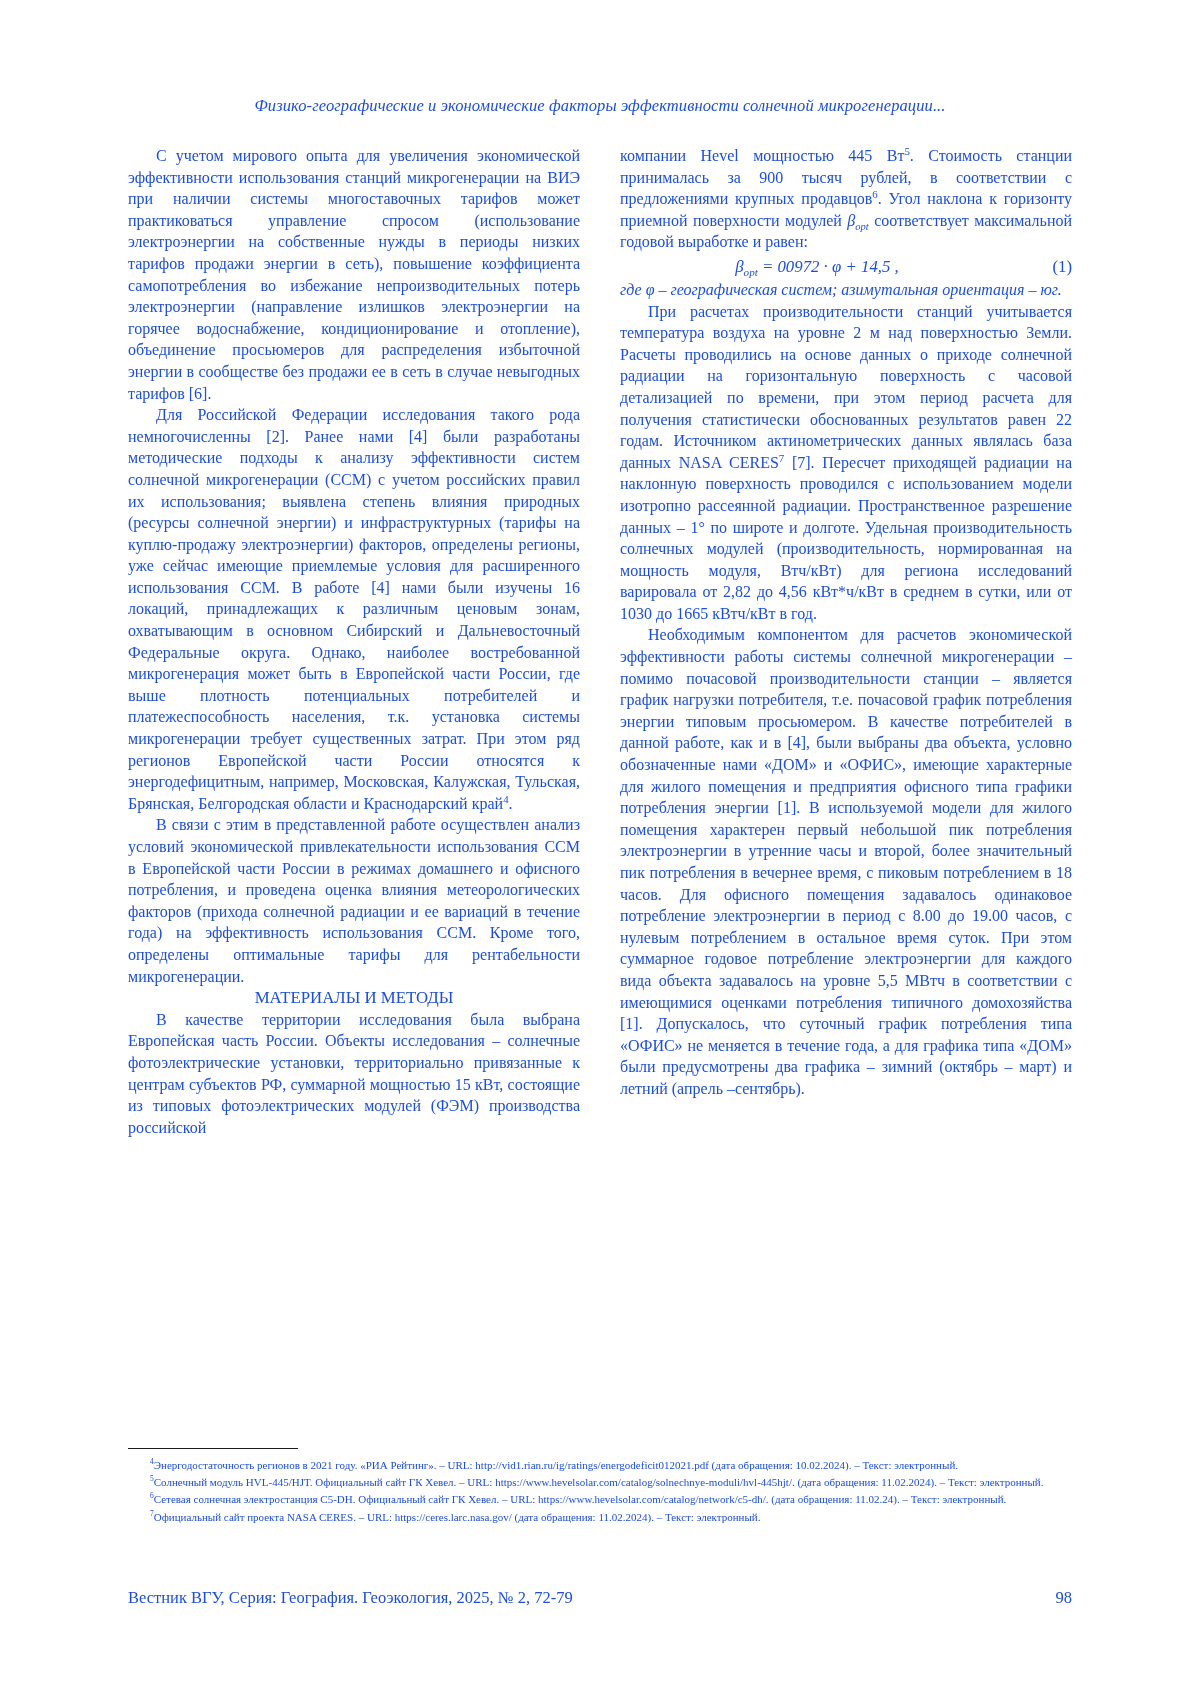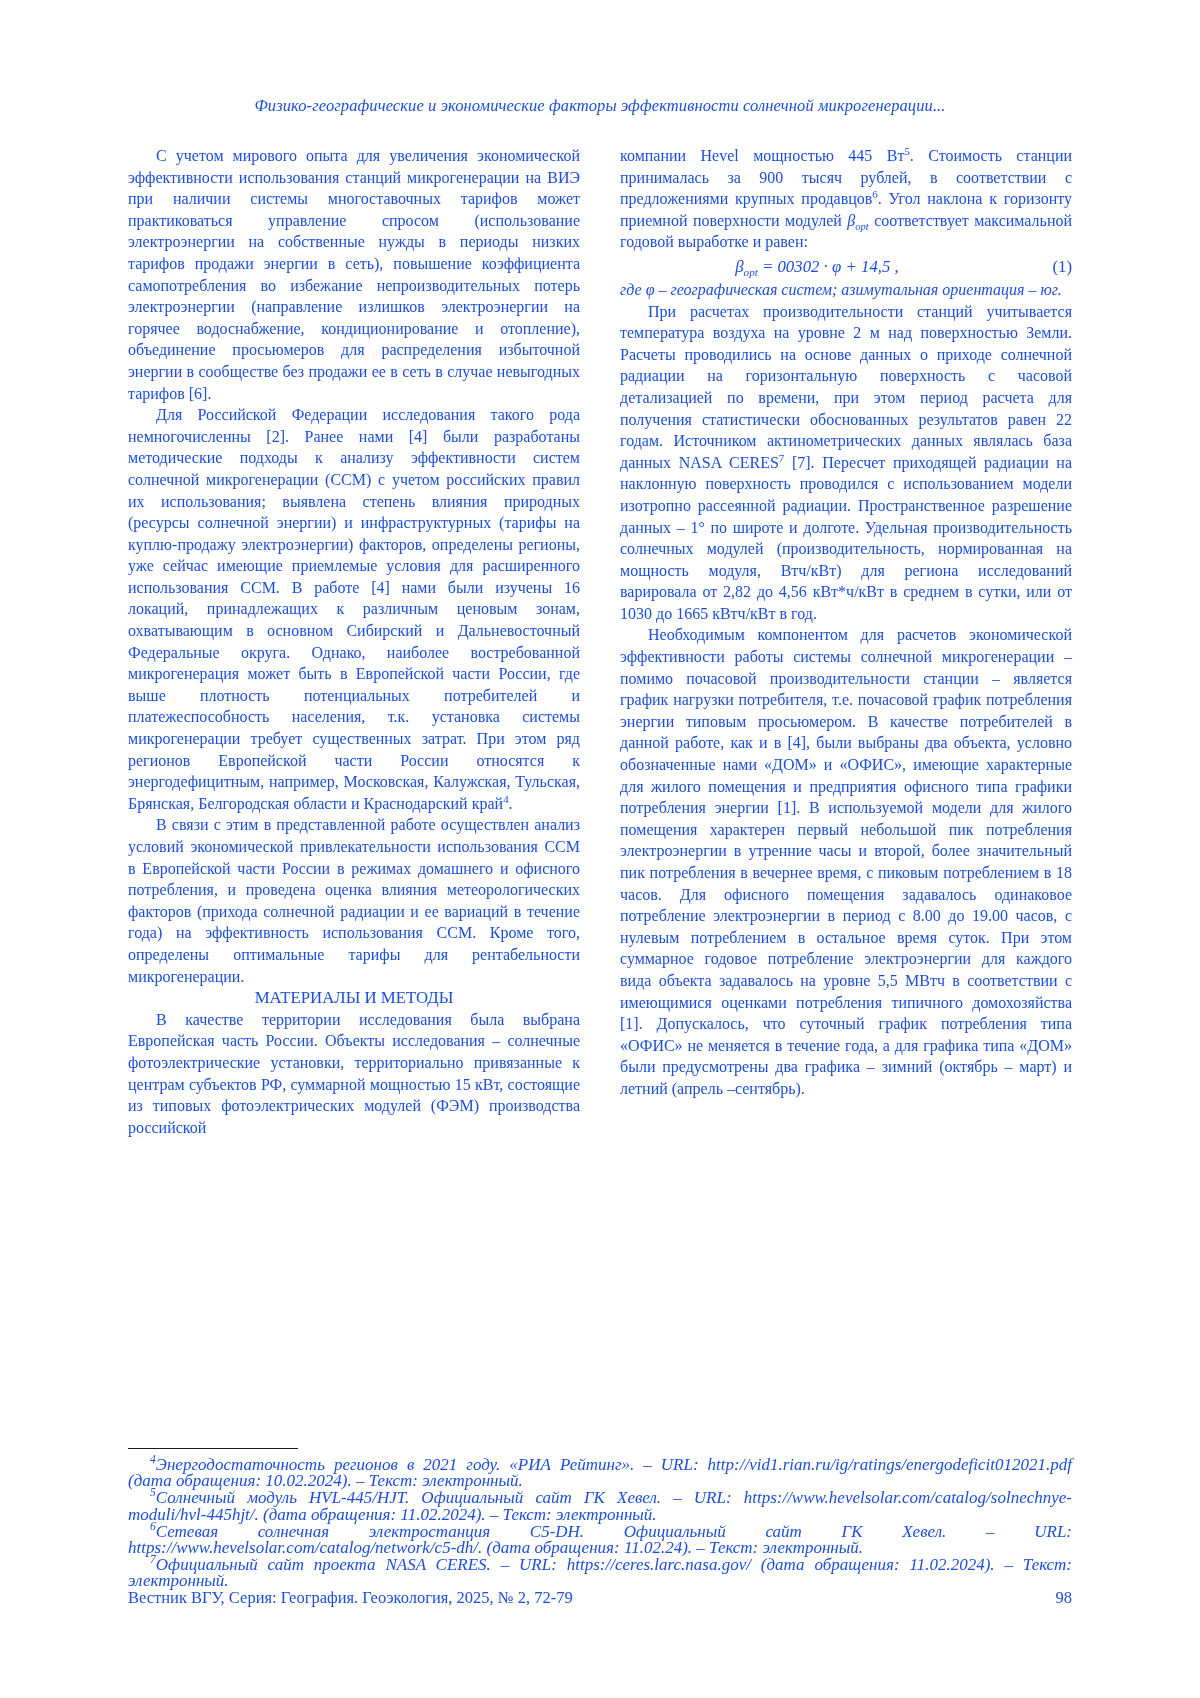--- a/index.html
+++ b/index.html
@@ -88,26 +88,25 @@
     top: 1448px;
     width: 944px;
   }
   .fn-rule {
     width: 170px;
     height: 1px;
     background: #1a1a1a;
     margin-bottom: 8px;
   }
   .footnotes p {
-    font-size: 17px;
+    font-size: 11px;
     line-height: 16.2px;
     text-align: justify;
     text-indent: 22px;
     margin-bottom: 1px;
-    font-style: italic;
   }
   .footer {
     position: absolute;
     left: 128px;
     top: 1588px;
     width: 944px;
     display: flex;
     justify-content: space-between;
     align-items: center;
     font-size: 16.5px;
@@ -128,21 +127,21 @@
       <p><span>Для Российской Федерации исследования такого рода немногочисленны [2]. Ранее нами [4] были разработаны методические подходы к анализу эффективности систем солнечной микрогенерации (ССМ) с учетом российских правил их использования; выявлена степень влияния природных (ресурсы солнечной энергии) и инфраструктурных (тарифы на куплю-продажу электроэнергии) факторов, определены регионы, уже сейчас имеющие приемлемые условия для расширенного использования ССМ. В работе [4] нами были изучены 16 локаций, принадлежащих к различным ценовым зонам, охватывающим в основном Сибирский и Дальневосточный Федеральные округа. Однако, наиболее востребованной микрогенерация может быть в Европейской части России, где выше плотность потенциальных потребителей и платежеспособность населения, т.к. установка системы микрогенерации требует существенных затрат. При этом ряд регионов Европейской части России относятся к энергодефицитным, например, Московская, Калужская, Тульская, Брянская, Белгородская области и Краснодарский край</span><sup>4</sup><span>.</span></p>
       <p>В связи с этим в представленной работе осуществлен анализ условий экономической привлекательности использования ССМ в Европейской части России в режимах домашнего и офисного потребления, и проведена оценка влияния метеорологических факторов (прихода солнечной радиации и ее вариаций в течение года) на эффективность использования ССМ. Кроме того, определены оптимальные тарифы для рентабельности микрогенерации.</p>
       <p class="center-head">МАТЕРИАЛЫ И МЕТОДЫ</p>
       <p>В качестве территории исследования была выбрана Европейская часть России. Объекты исследования – солнечные фотоэлектрические установки, территориально привязанные к центрам субъектов РФ, суммарной мощностью 15 кВт, состоящие из типовых фотоэлектрических модулей (ФЭМ) производства российской</p>
     </div>
 
     <div class="col">
       <p class="noindent"><span>компании Hevel мощностью 445 Вт</span><sup>5</sup><span>. Стоимость станции принималась за 900 тысяч рублей, в соответствии с предложениями крупных продавцов</span><sup>6</sup><span>. Угол наклона к горизонту приемной поверхности модулей </span><span class="ital">β</span><sub class="ital">opt</sub><span> соответствует максимальной годовой выработке и равен:</span></p>
 
       <div class="formula">
-        <span class="fexpr"><span>β</span><sub>opt</sub><span> = 00302 · φ + 14,5 ,</span></span>
+        <span class="fexpr"><span>β</span><sub>opt</sub><span> = 00972 · φ + 14,5 ,</span></span>
         <span class="fnum">(1)</span>
       </div>
 
       <p class="noindent ital">где φ – географическая систем; азимутальная ориентация – юг.</p>
 
       <p><span>При расчетах производительности станций учитывается температура воздуха на уровне 2 м над поверхностью Земли. Расчеты проводились на основе данных о приходе солнечной радиации на горизонтальную поверхность с часовой детализацией по времени, при этом период расчета для получения статистически обоснованных результатов равен 22 годам. Источником актинометрических данных являлась база данных NASA CERES</span><sup>7</sup><span> [7]. Пересчет приходящей радиации на наклонную поверхность проводился с использованием модели изотропно рассеянной радиации. Пространственное разрешение данных – 1° по широте и долготе. Удельная производительность солнечных модулей (производительность, нормированная на мощность модуля, Втч/кВт) для региона исследований варировала от 2,82 до 4,56 кВт*ч/кВт в среднем в сутки, или от 1030 до 1665 кВтч/кВт в год.</span></p>
 
       <p>Необходимым компонентом для расчетов экономической эффективности работы системы солнечной микрогенерации – помимо почасовой производительности станции – является график нагрузки потребителя, т.е. почасовой график потребления энергии типовым просьюмером. В качестве потребителей в данной работе, как и в [4], были выбраны два объекта, условно обозначенные нами «ДОМ» и «ОФИС», имеющие характерные для жилого помещения и предприятия офисного типа графики потребления энергии [1]. В используемой модели для жилого помещения характерен первый небольшой пик потребления электроэнергии в утренние часы и второй, более значительный пик потребления в вечернее время, с пиковым потреблением в 18 часов. Для офисного помещения задавалось одинаковое потребление электроэнергии в период с 8.00 до 19.00 часов, с нулевым потреблением в остальное время суток. При этом суммарное годовое потребление электроэнергии для каждого вида объекта задавалось на уровне 5,5 МВтч в соответствии с имеющимися оценками потребления типичного домохозяйства [1]. Допускалось, что суточный график потребления типа «ОФИС» не меняется в течение года, а для графика типа «ДОМ» были предусмотрены два графика – зимний (октябрь – март) и летний (апрель –сентябрь).</p>
     </div>
 

